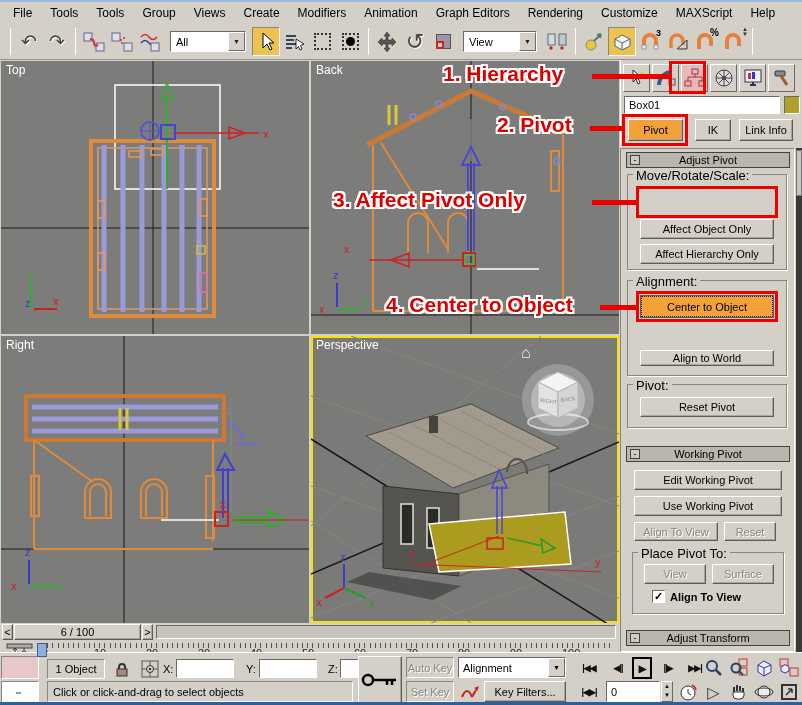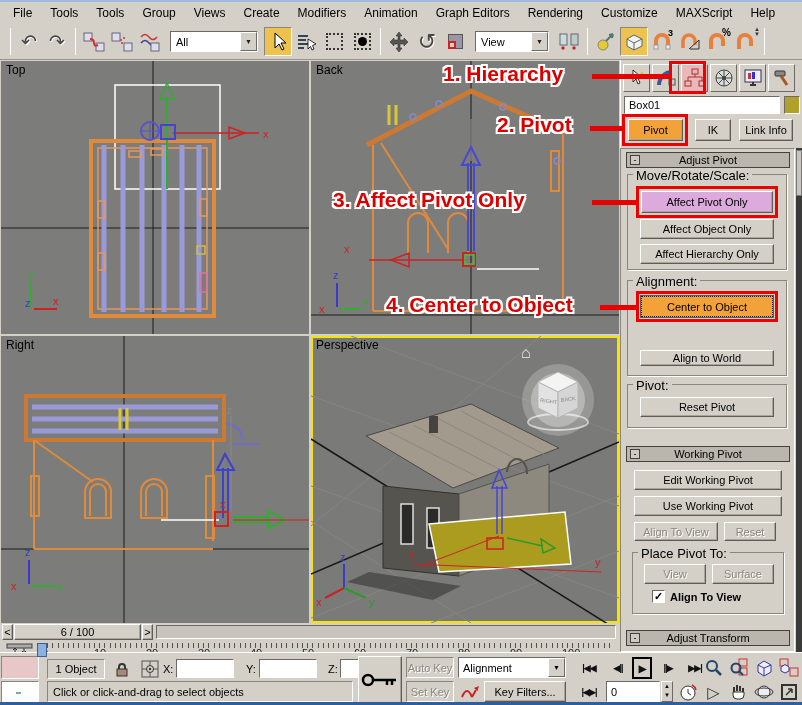--- a/index.html
+++ b/index.html
@@ -13,21 +13,21 @@
 .tb.on{background:#edc24e;border:1px solid;border-color:#8a867e #fff #fff #8a867e}
 .sep{width:1px;height:27px;background:#8a867e;border-right:1px solid #fff;margin:0 4px;flex:none}
 .glyph{font-size:19px;color:#4a4742;text-shadow:1px 1px 0 #fff}
 .dd{height:21px;background:#fff;border:1px solid;border-color:#6d6a65 #fff #fff #6d6a65;display:flex;align-items:center;font-size:11px;padding-left:5px;flex:none;position:relative}
 .dd .arr{margin-left:auto;width:17px;height:19px;background:#d4d0c8;border:1px solid;border-color:#fff #6d6a65 #6d6a65 #fff;display:flex;align-items:center;justify-content:center;font-size:7px;color:#222}
 .regbox{width:17px;height:17px;border:2px dotted #333;position:relative}
 .scaleic{width:15px;height:15px;background:#9a96a8;position:relative;border:1px solid #555}
 .scaleic i{position:absolute;left:-1px;bottom:-1px;width:8px;height:8px;background:#d4d0c8;border:2px solid #c22}
 
 .vp{position:absolute;background:#7c7c7a;overflow:hidden}
-.vp-label{position:absolute;top:2px;left:5px;color:#000000;font-size:12px;z-index:3}
+.vp-label{position:absolute;top:2px;left:5px;color:#ffffff;font-size:12px;z-index:3}
 .vpsvg{position:absolute;left:0;top:0}
 
 .btn{position:absolute;background:#d4d0c8;border:1px solid;border-color:#fff #5f5c56 #5f5c56 #fff;box-shadow:inset -1px -1px 0 #a9a59d;display:flex;align-items:center;justify-content:center;font-size:11px;font-family:"Liberation Sans",sans-serif}
 .btn.dis{color:#8b877f;text-shadow:1px 1px 0 #fff}
 .btn.pink{background:#dcaadc}
 .btn.orange{background:#f2a238;border:1px dotted #222;box-shadow:0 0 0 1px #5f5c56}
 .btn.orangeflat{background:#f2a238}
 .sunk{position:absolute;background:#fff;border:1px solid;border-color:#6d6a65 #fff #fff #6d6a65;font-size:11px;display:flex;align-items:center;padding-left:4px}
 .flatlbl{position:absolute;background:#d4d0c8;border:1px solid;border-color:#8a867e #fff #fff #8a867e;display:flex;align-items:center;justify-content:center;font-size:11px}
 
@@ -106,21 +106,21 @@
           <circle cx="12" cy="12" r="1" fill="#c33"></circle>
         </svg>
       </div>
     <div class="tb">
         <svg width="24" height="22">
           <path d="M3 6 Q7 1 11 6 T19 6" stroke="#c33" fill="none" stroke-width="1.6"></path>
           <path d="M3 12 Q7 7 11 12 T19 12" stroke="#349" fill="none" stroke-width="1.6"></path>
           <rect x="13" y="12" width="8" height="8" fill="#dde" stroke="#667"></rect>
         </svg>
       </div>
-    <div class="dd" style="width:88px;margin:16px 6px">
+    <div class="dd" style="width:76px;margin:16px 6px">
         <span>All</span>
         <span class="arr">▼</span>
       </div>
     <div class="tb on">
         <svg width="16" height="20">
           <path d="M5 1 L5 16 L9 12 L12 18 L14 17 L11 11 L16 11 Z" fill="#fff" stroke="#000"></path>
         </svg>
       </div>
     <div class="tb">
         <svg width="22" height="20">
@@ -471,21 +471,20 @@
       <div class="th"></div>
     </div>
 
   <div class="hdr" style="left:626px;top:150px">
       <span class="minus">-</span>
       <span>Adjust Pivot</span>
     </div>
   <div class="grp" style="left:627px;top:172px;width:160px;height:96px">
       <span class="grp-lb">Move/Rotate/Scale:</span>
     </div>
-  <div class="btn pink" style="left:641px;top:189px;width:132px;height:22px">Affect Pivot Only</div>
   <div class="btn" style="left:640px;top:217px;width:134px;height:20px">Affect Object Only</div>
   <div class="btn" style="left:640px;top:242px;width:134px;height:20px">Affect Hierarchy Only</div>
   <div class="grp" style="left:627px;top:278px;width:160px;height:96px">
       <span class="grp-lb">Alignment:</span>
     </div>
   <div class="btn orange" style="left:641px;top:294px;width:132px;height:21px">Center to Object</div>
   <div class="btn" style="left:640px;top:348px;width:134px;height:16px">Align to World</div>
   <div class="grp" style="left:627px;top:382px;width:160px;height:44px">
       <span class="grp-lb">Pivot:</span>
     </div>

